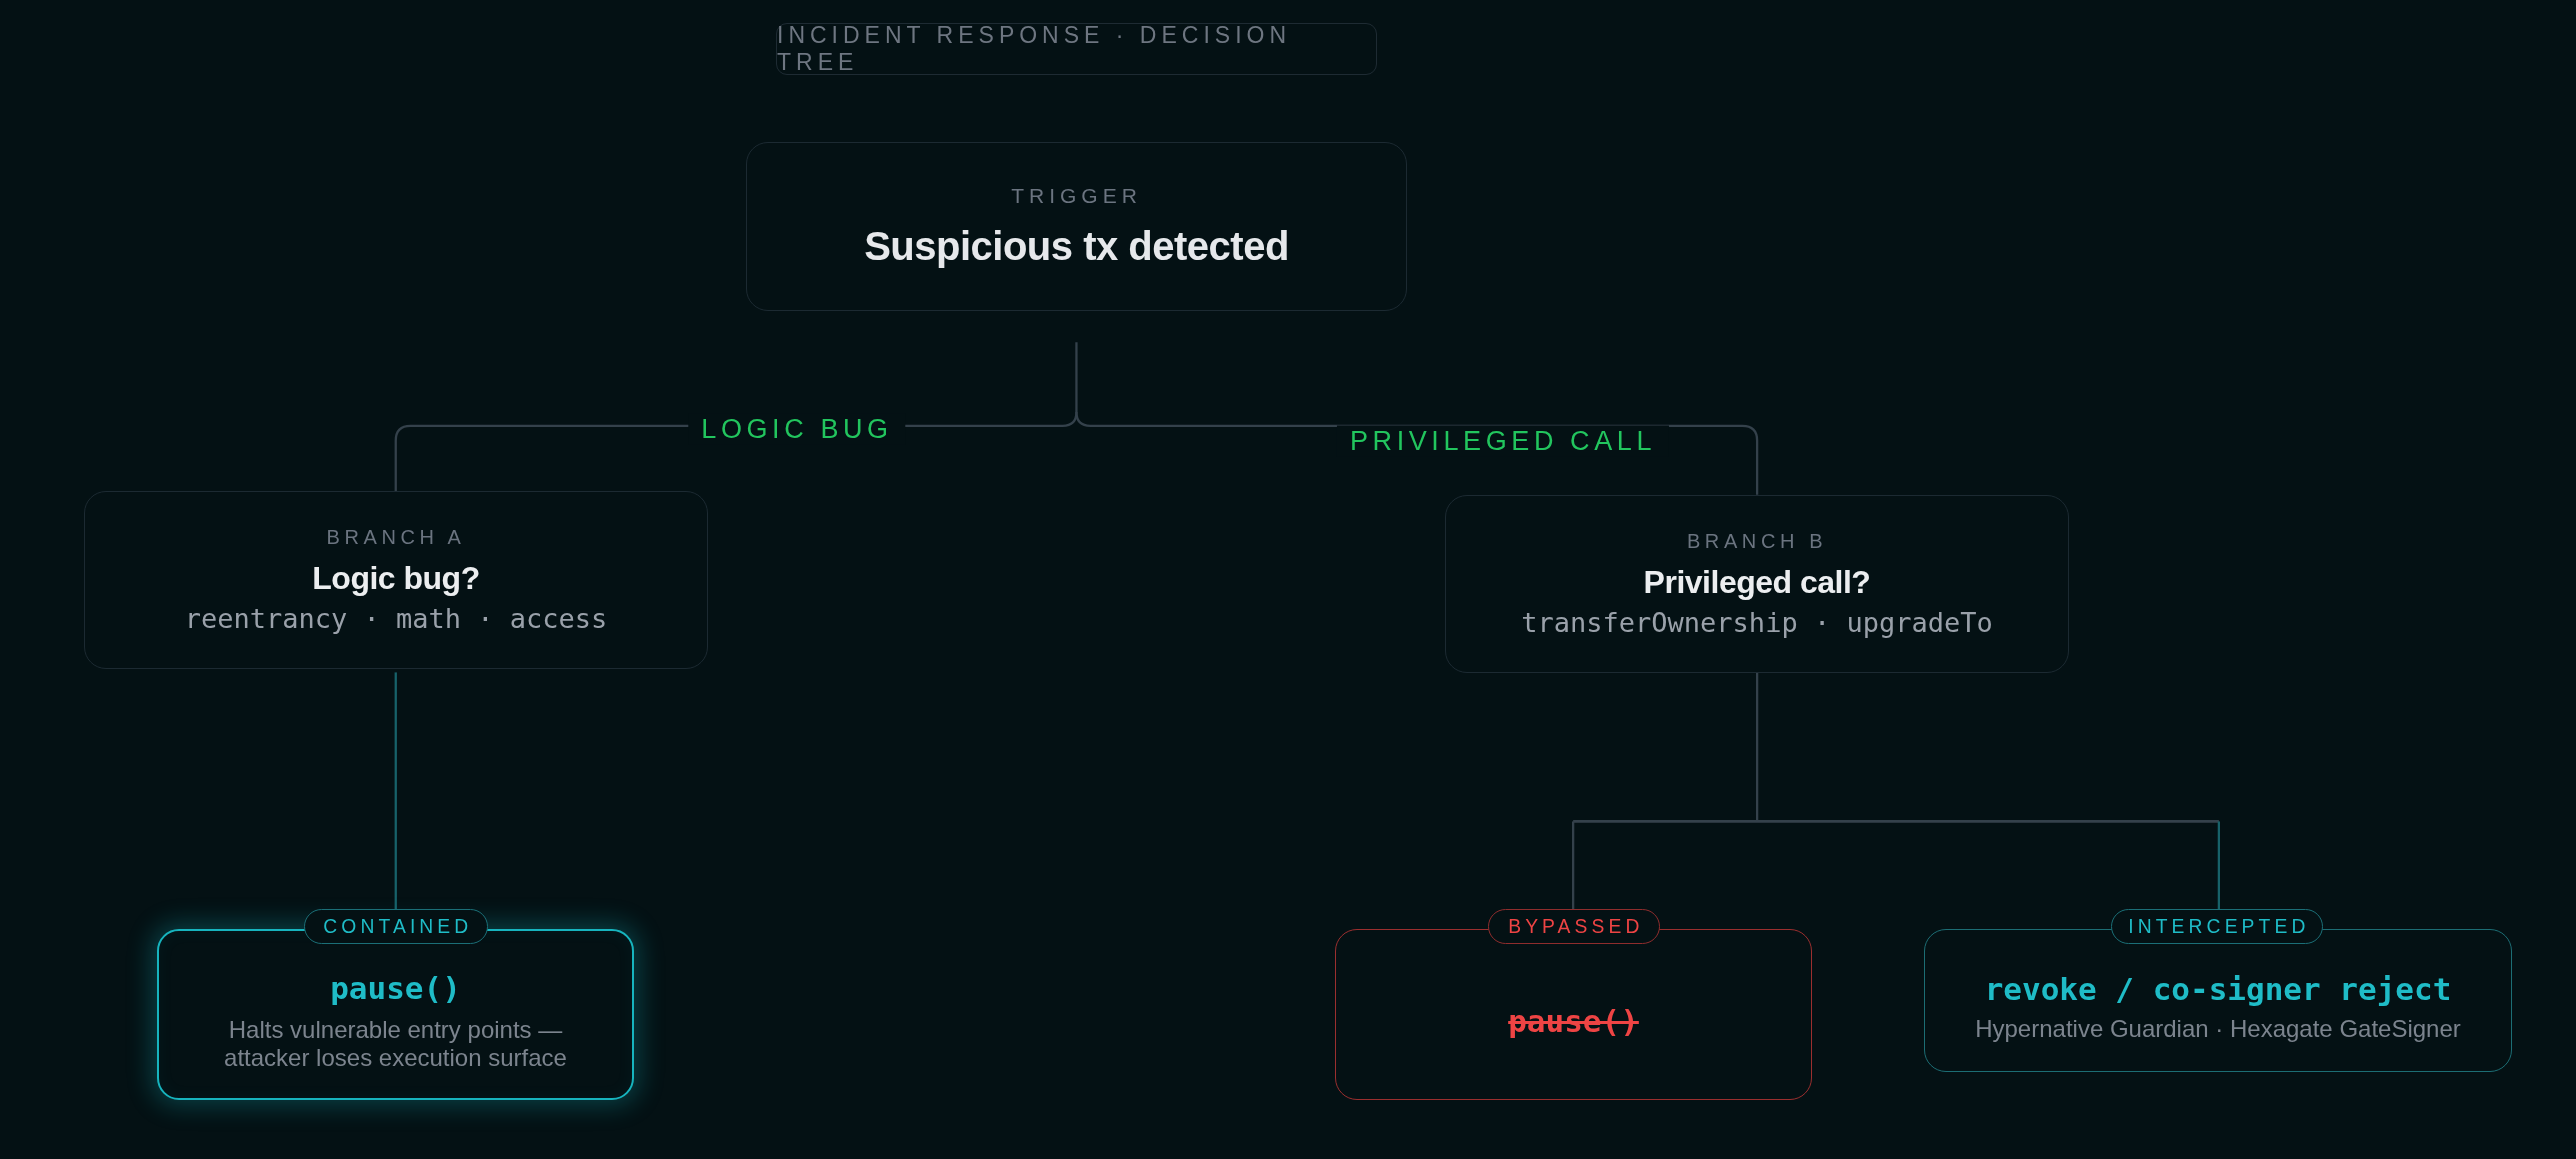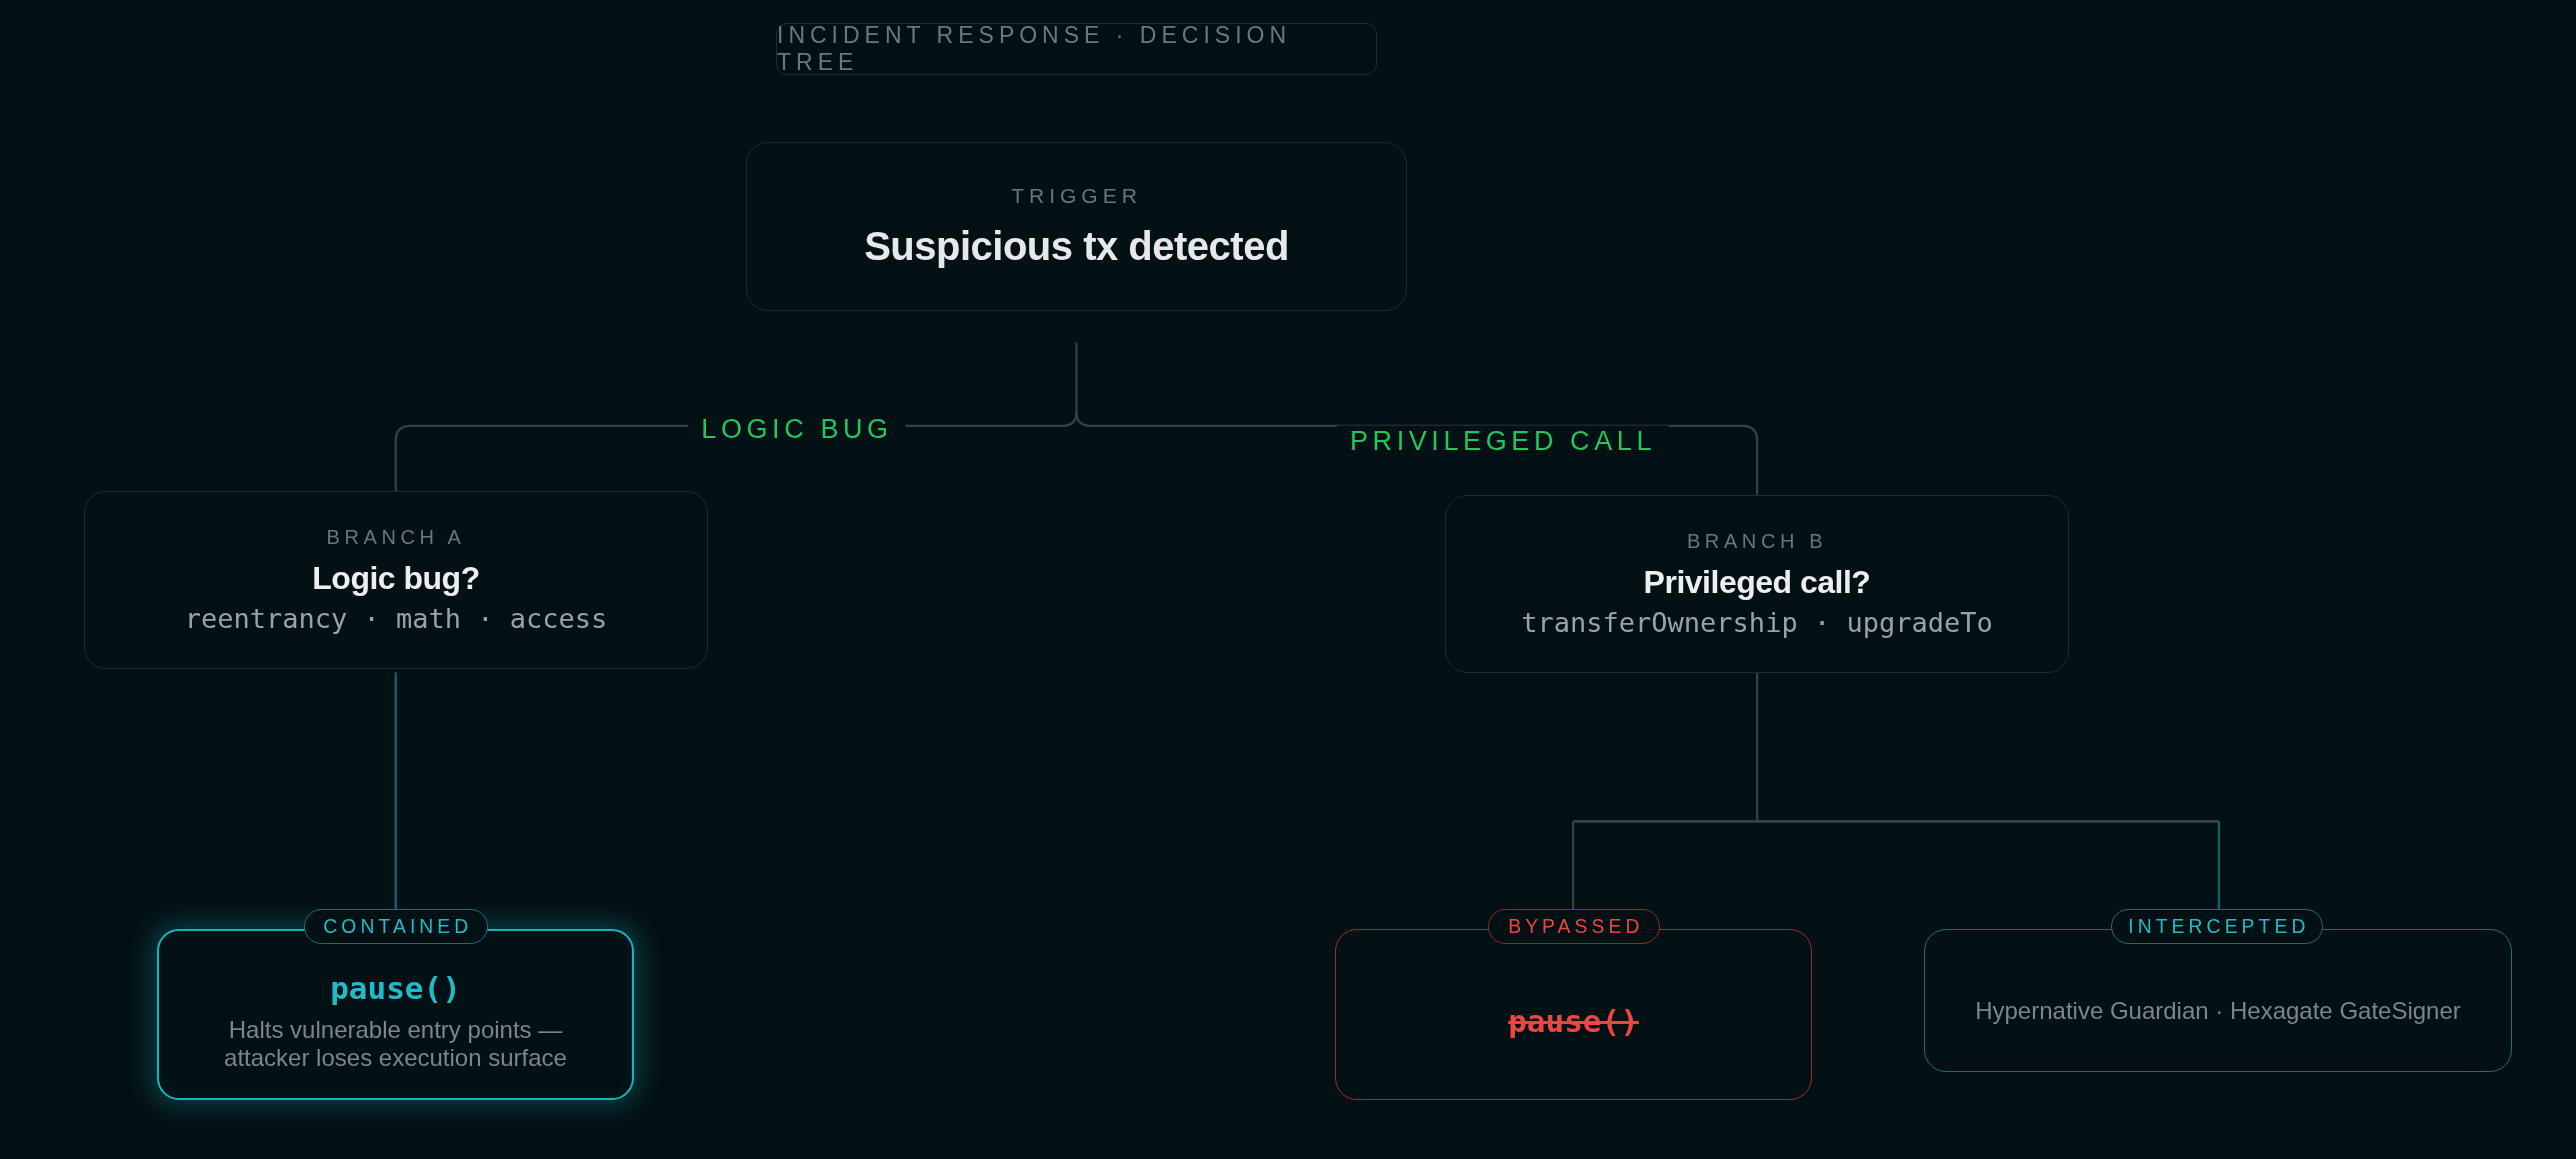--- a/index.html
+++ b/index.html
@@ -95,16 +95,17 @@
   </div>
 </div>
 <div class="abs badge contained" style="left:304px; top:909px; width:184px;">CONTAINED</div>
 
 <div class="abs outcome bypassed" style="left:1335px; top:929px; width:477px; height:171px; padding-top:13px;">
   <div class="out-title red">pause()</div>
 </div>
 <div class="abs badge bypassed" style="left:1488px; top:909px; width:172px;text-align:center;">BYPASSED</div>
 
 <div class="abs outcome intercepted" style="left:1924px; top:929px; width:588px; height:143px; padding-top:13px;">
+  <div class="out-title teal">revoke / co-signer reject</div>
   <div class="out-desc" style="margin-top:7.4px;">Hypernative Guardian · Hexagate GateSigner</div>
 </div>
 <div class="abs badge intercepted" style="left:2111px; top:909px; width:212px;">INTERCEPTED</div>
 
 
 </body></html>

